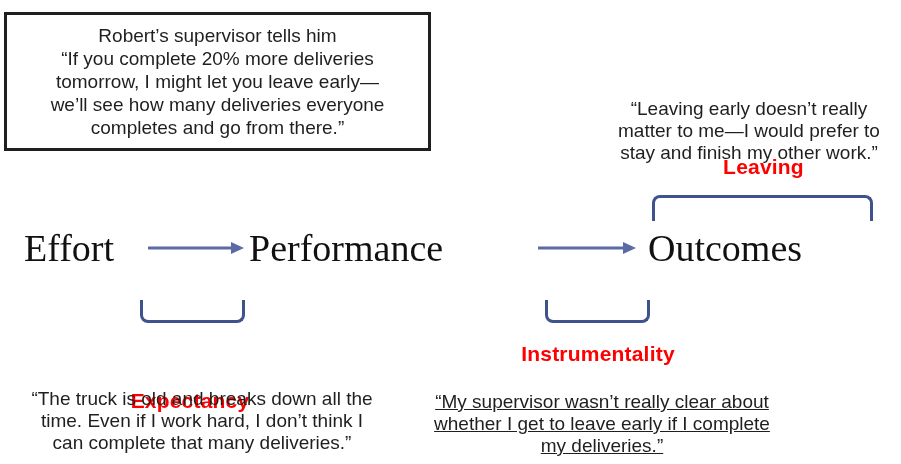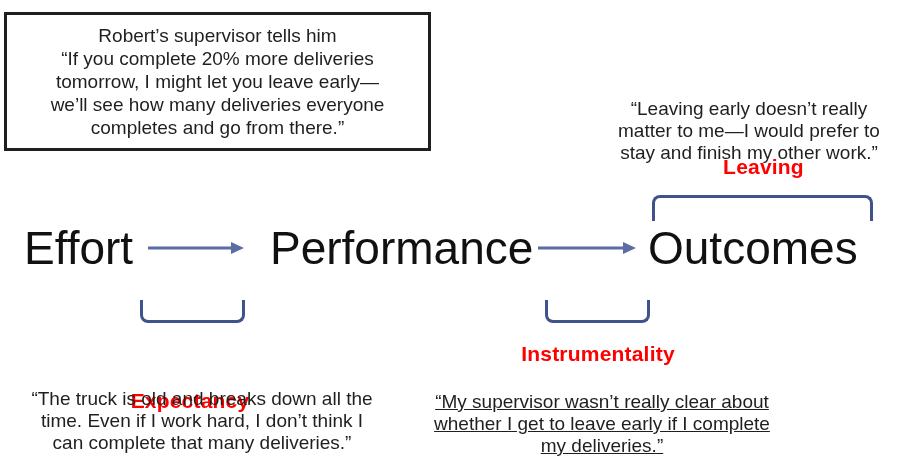--- a/index.html
+++ b/index.html
@@ -49,27 +49,28 @@
     font-weight: bold;
     font-size: 21px;
     text-align: center;
     letter-spacing: 0.2px;
   }
   .label-valence   { left: 652px; top: 155px; width: 223px; }
   .label-expectancy{ left: 105px; top: 342px; width: 170px; margin-top: 47px; }
   .label-instrum   { left: 503px; top: 342px; width: 190px; }
 
   .node {
-    font-size: 46px;
+    font-size: 38px;
     line-height: 48px;
     color: #111111;
     white-space: nowrap;
+    font-family: Liberation Serif, serif;
   }
   .node-effort      { left: 24px;  top: 224px; }
-  .node-performance { left: 249px; top: 224px; margin-left: 21px; }
+  .node-performance { left: 249px; top: 224px; }
   .node-outcomes    { left: 648px; top: 224px; text-align: right; }
 
   .bracket {
     box-sizing: border-box;
     border: 3px solid var(--bracket_blue, #3e538c);
     background: transparent;
   }
   .bracket-down {           
     left: 652px; top: 195px;
     width: 221px; height: 26px;

